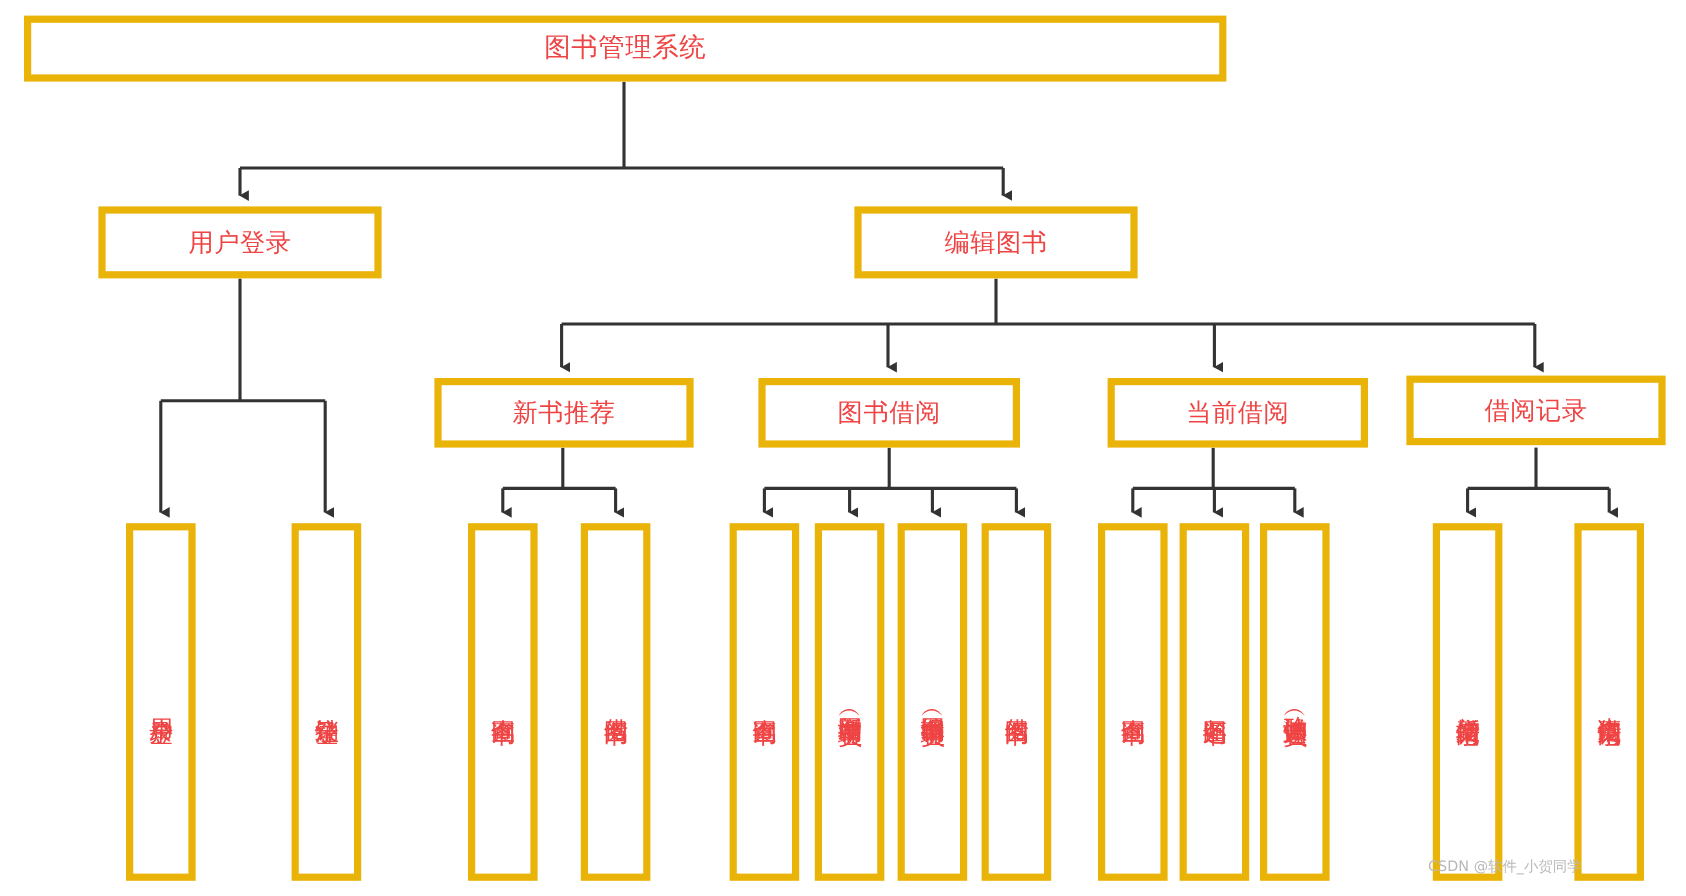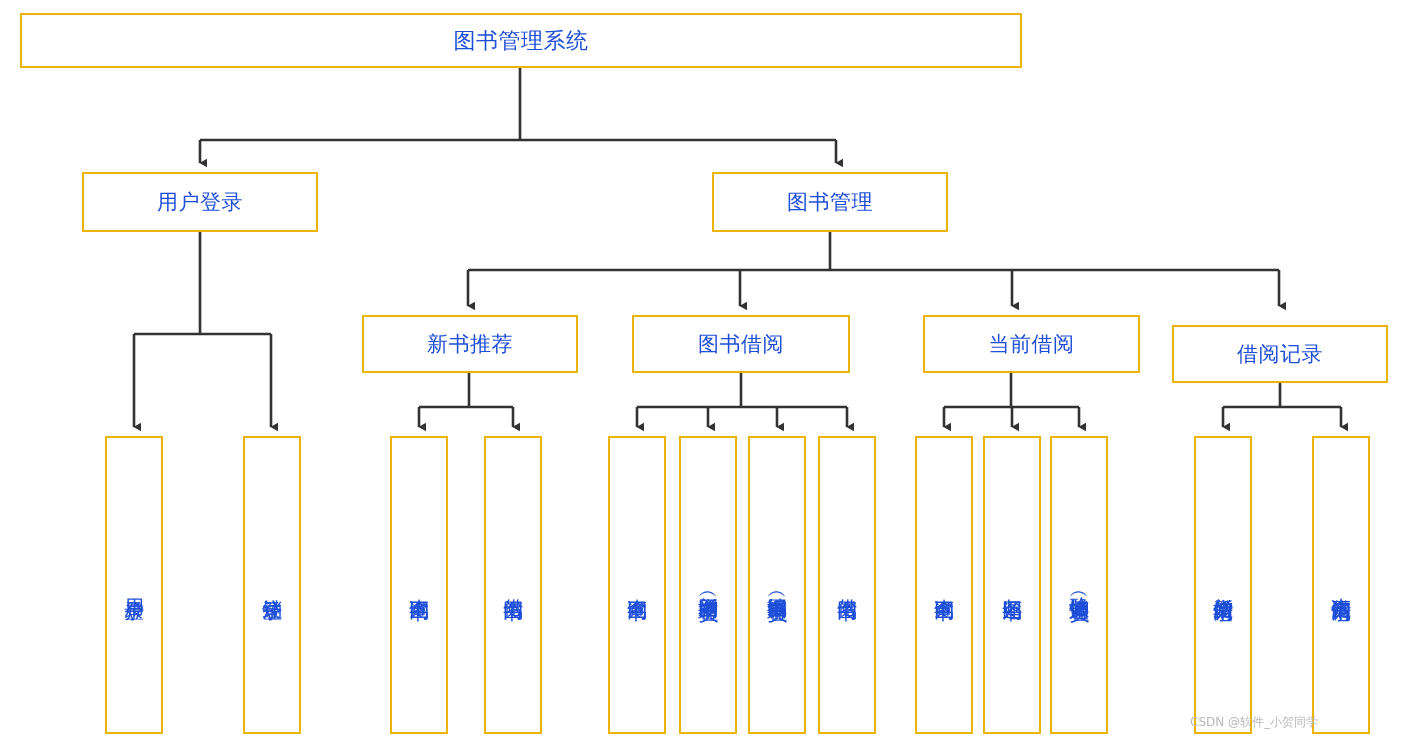--- a/index.html
+++ b/index.html
@@ -22,25 +22,25 @@
     position: absolute;
     left: 0;
     top: 0;
     width: 1405px;
     height: 747px;
   }
   .node {
     position: absolute;
     box-sizing: border-box;
     background: #ffffff;
-    border: 2px solid #eab308;
+    border: 6px solid #eab308;
     display: flex;
     align-items: center;
     justify-content: center;
-    color: #1d4ed8;
+    color: #ef4444;
   }
   .node .label {
     display: block;
     text-align: center;
     line-height: 1.24;
     white-space: nowrap;
   }
   
   .node.horiz .label {
     font-size: 21px;
@@ -130,33 +130,33 @@
   </svg>
 
   <div class="node horiz root" style="left:20px; top:13px; width:1002px; height:55px;">
     <span class="label">图书管理系统</span>
   </div>
 
   <div class="node horiz" style="left:82px; top:172px; width:236px; height:60px;">
     <span class="label">用户登录</span>
   </div>
   <div class="node horiz" style="left:712px; top:172px; width:236px; height:60px;">
-    <span class="label">图书管理</span>
+    <span class="label">编辑图书</span>
   </div>
 
   <div class="node horiz" style="left:632px; top:315px; width:218px; height:58px;">
     <span class="label">图书借阅</span>
   </div>
   <div class="node horiz" style="left:362px; top:315px; width:216px; height:58px;">
     <span class="label">新书推荐</span>
   </div>
   <div class="node horiz" style="left:903px; top:315px; width:217px; height:58px;margin-left:20px;">
     <span class="label">当前借阅</span>
   </div>
-  <div class="node horiz" style="left:1172px; top:325px; width:216px; height:58px;">
+  <div class="node horiz" style="left:1172px; top:313px; width:216px; height:58px;">
     <span class="label">借阅记录</span>
   </div>
 
   <div class="node vert" style="left:105px; top:436px; width:58px; height:298px;">
     <span class="label">用户登录</span>
   </div>
   <div class="node vert" style="left:243px; top:436px; width:58px; height:298px;">
     <span class="label">注销登录</span>
   </div>
 

